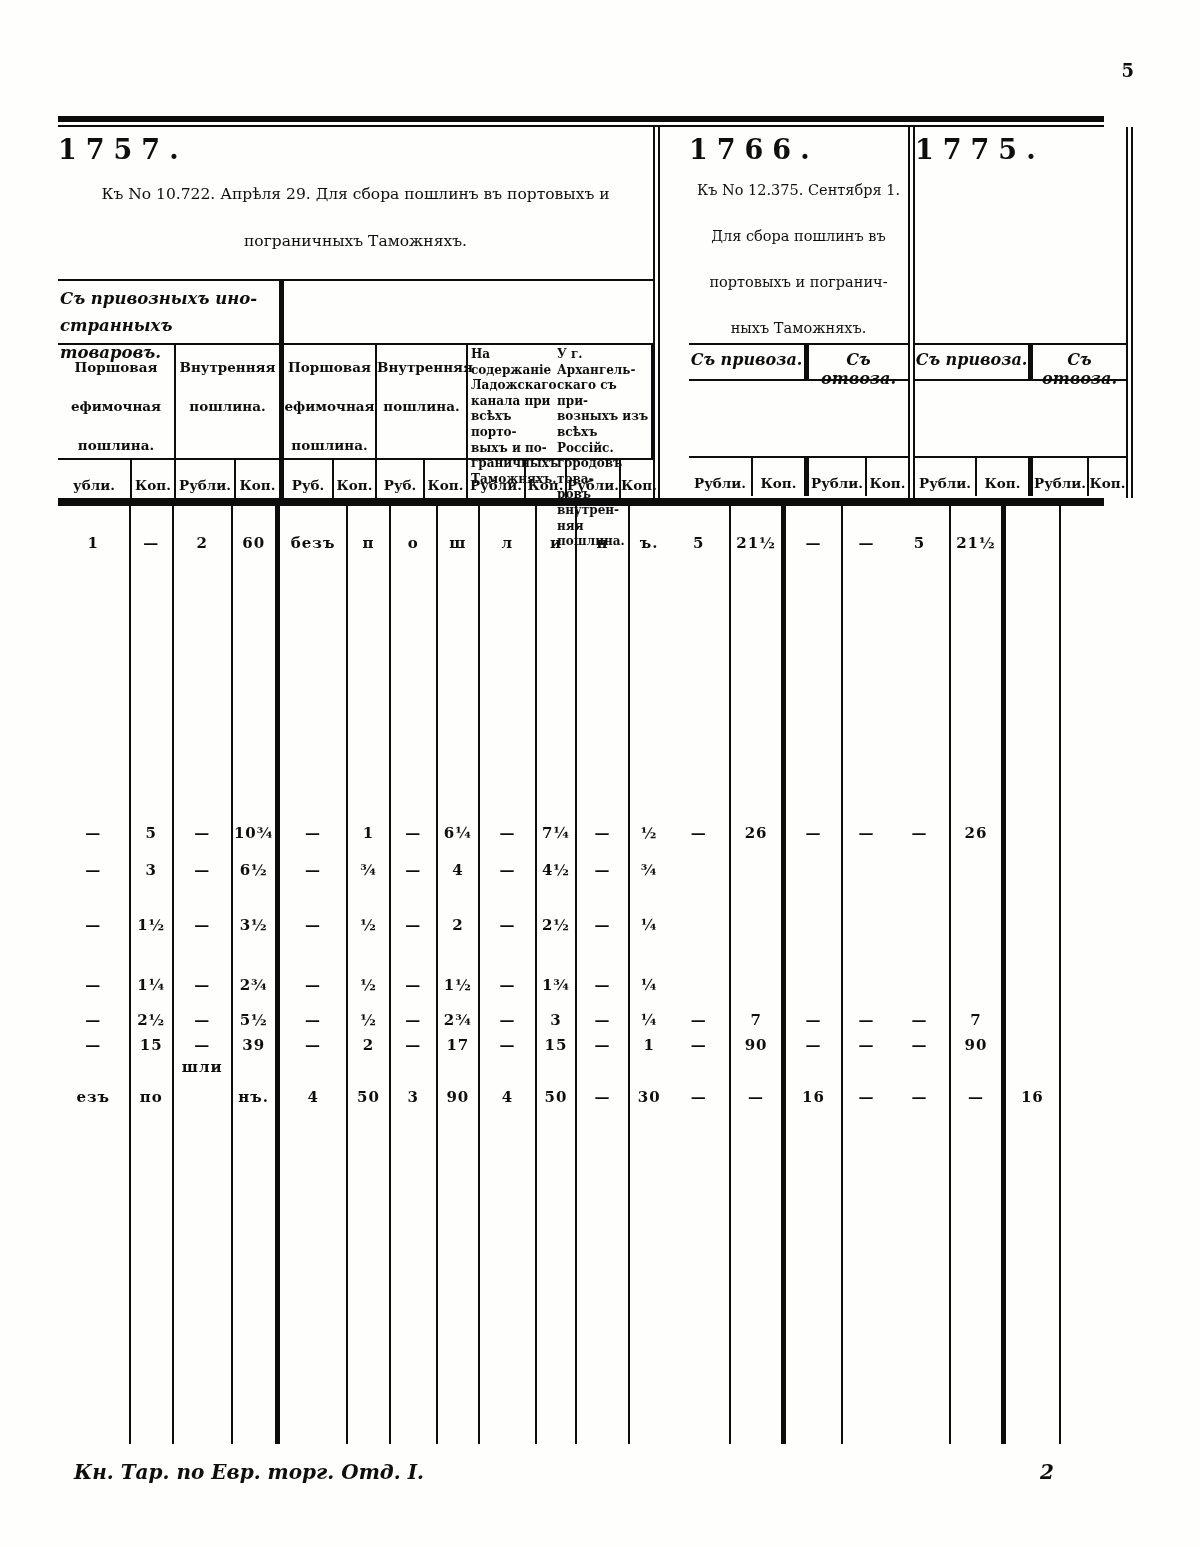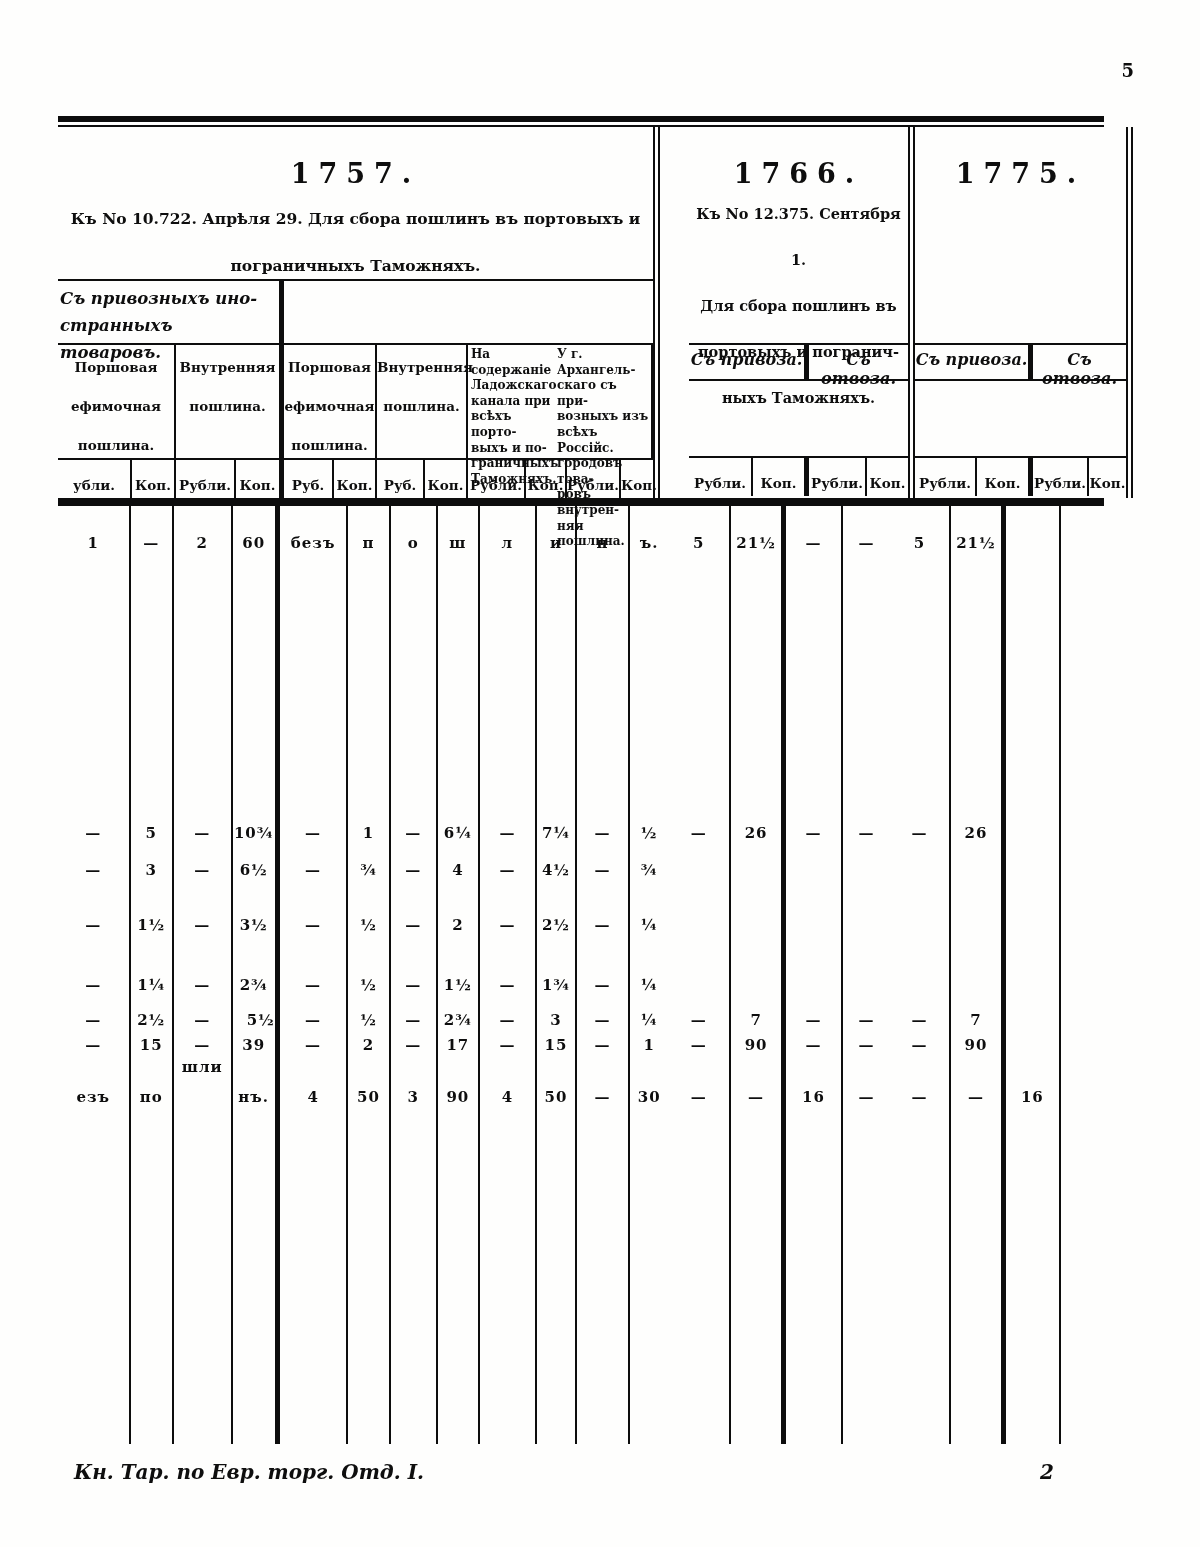--- a/index.html
+++ b/index.html
@@ -10,22 +10,22 @@
   .rule-thick{height:6px;background:#0d0d0d;}
   .rule-thin{height:2px;background:#0d0d0d;margin-top:3px;}
   .thead{display:flex;align-items:stretch;}
   .sec{box-sizing:border-box;border-right:7px double #0d0d0d;}
   .sec-1757{width:602px;}
   .sec-1766{width:226px;margin-left:29px;}
   .sec-1775{width:218px;}
   .band1{box-sizing:border-box;border-bottom:2px solid #0d0d0d;overflow:visible;}
   .sec-1757 .band1{height:154px;}
   .sec-1766 .band1,.sec-1775 .band1{height:218px;}
-  .year{font-size:27px;font-weight:bold;letter-spacing:9px;text-align:center;padding-top:31px;}
-  .decree{white-space:pre-line;font-weight:bold;text-align:center;}
+  .year{font-size:27px;font-weight:bold;letter-spacing:9px;text-align:left;padding-top:7px;}
+  .decree{white-space:pre-line;font-weight:normal;text-align:center;}
   .sec-1757 .decree{font-size:15.5px;line-height:47px;margin-top:6px;}
   .sec-1766 .decree,.sec-1775 .decree{font-size:14.5px;line-height:46px;margin-top:2px;}
   .groups{display:flex;height:62px;border-bottom:2px solid #0d0d0d;}
   .gcell{box-sizing:border-box;font-style:italic;font-weight:bold;font-size:16.5px;
          white-space:pre-line;line-height:27px;padding-top:4px;}
   .g1{width:226px;border-right:5px solid #0d0d0d;text-align:left;padding-left:2px;}
   .g2{width:369px;text-align:center;}
   .subs{display:flex;height:113px;}
   .sub{box-sizing:border-box;font-weight:bold;white-space:pre-line;overflow:visible;}
   .sub.big{font-size:13.5px;line-height:39px;padding-top:3px;text-align:center;}
@@ -188,21 +188,21 @@
           <span class="bcell" style="top: 505px;">—</span>
           <span class="bcell" style="top: 530px;">—</span>
           <span class="bcell" style="top: 552px;">шли</span>
         </div>
         <div class="bcol b2" style="width: 48px;">
           <span class="bcell" style="top: 28px;">60</span>
           <span class="bcell" style="top: 318px;">10¾</span>
           <span class="bcell" style="top: 355px;">6½</span>
           <span class="bcell" style="top: 410px;">3½</span>
           <span class="bcell" style="top: 470px;">2¾</span>
-          <span class="bcell" style="top: 505px; text-align: right;">5½</span>
+          <span class="bcell" style="top: 505px;">5½</span>
           <span class="bcell" style="top: 530px;">39</span>
           <span class="bcell" style="top: 582px;">нъ.</span>
         </div>
         <div class="bcol b1" style="width: 70px;">
           <span class="bcell" style="top: 28px;">безъ</span>
           <span class="bcell" style="top: 318px;">—</span>
           <span class="bcell" style="top: 355px;">—</span>
           <span class="bcell" style="top: 410px;">—</span>
           <span class="bcell" style="top: 470px;">—</span>
           <span class="bcell" style="top: 505px;">—</span>

